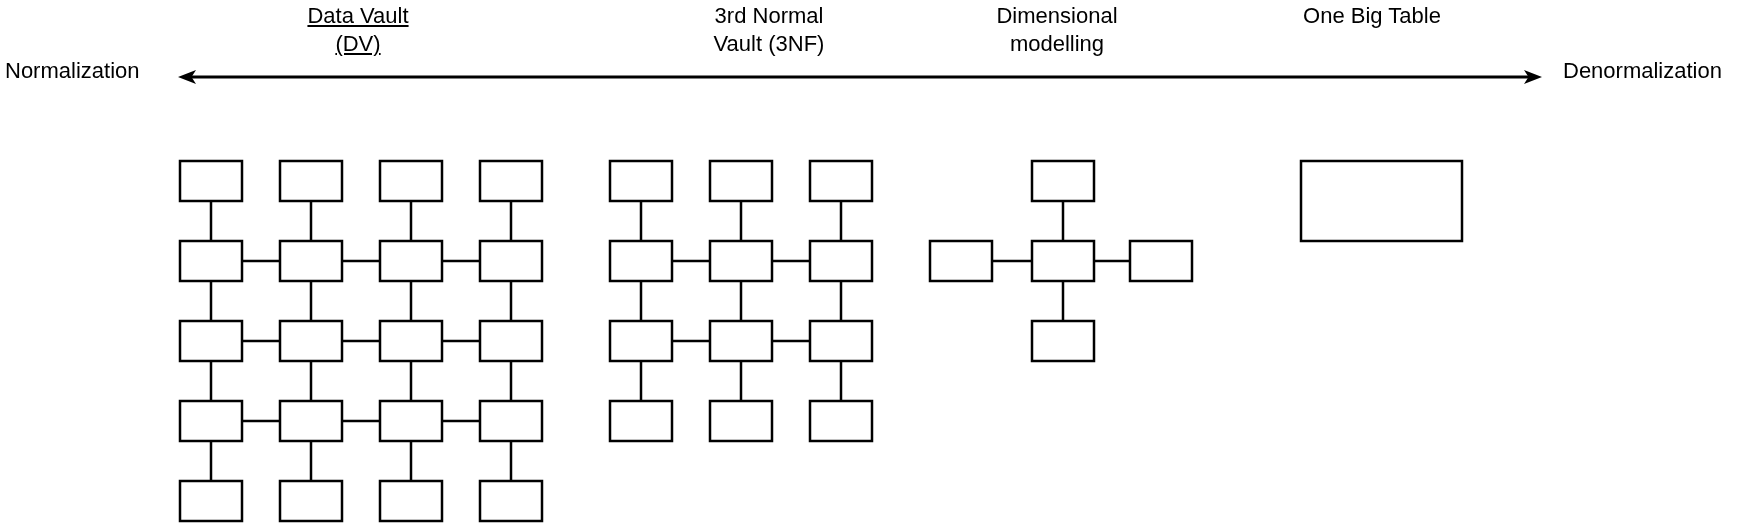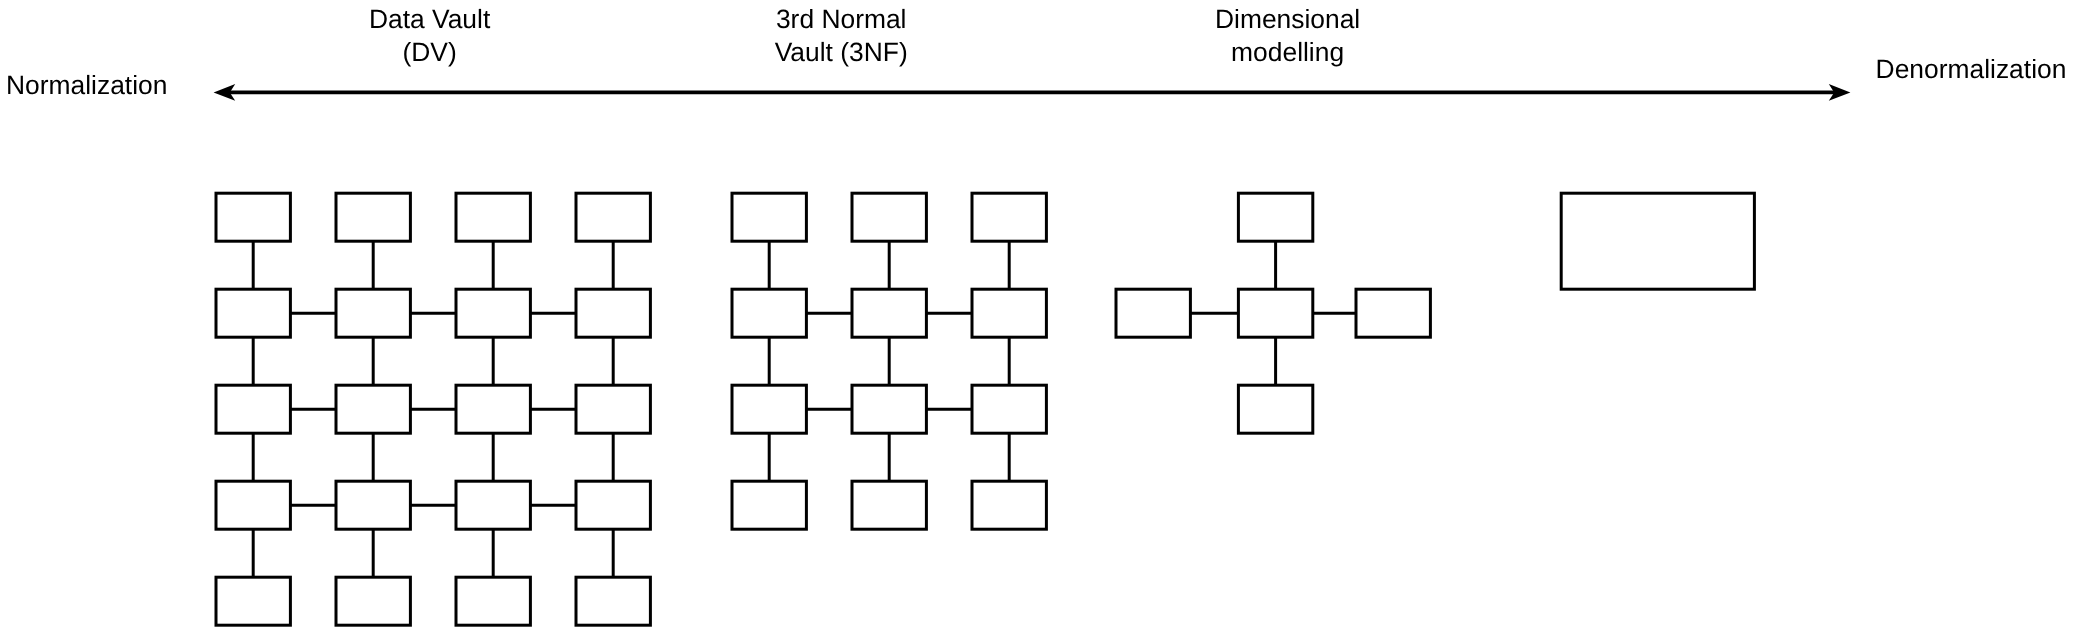--- a/index.html
+++ b/index.html
@@ -21,33 +21,33 @@
     left: 0;
     top: 0;
   }
   .axis-label {
     position: absolute;
     font-size: 22px;
     line-height: 28px;
     white-space: nowrap;
   }
   .axis-label.left  { left: 5px;    top: 57px; }
-  .axis-label.right { left: 1563px; top: 44px; }
+  .axis-label.right { left: 1563px; top: 57px; }
   .approach-label {
     position: absolute;
     top: 2px;
     transform: translateX(-50%);
     font-size: 22px;
     line-height: 28px;
     text-align: center;
     white-space: nowrap;
   }
-  .approach-label.dv  { left: 358px;  }
-  .approach-label.nf3 { left: 701px;  }
-  .approach-label.dim { left: 1057px; margin-left: 16px; }
+  .approach-label.dv  { left: 358px; text-decoration: underline;  }
+  .approach-label.nf3 { left: 769px;  }
+  .approach-label.dim { left: 1057px; }
   .approach-label.obt { left: 1372px; }
 </style>
 </head>
 <body>
 
 <div class="canvas">
 
   <svg width="1742" height="524" viewBox="0 0 1742 524" xmlns="http://www.w3.org/2000/svg">
     <g id="arrow-layer">
         <line x1="190" y1="77" x2="1530" y2="77" stroke="#000000" stroke-width="3"></line>
@@ -155,15 +155,16 @@
   </div>
   <div class="approach-label nf3">
     <div>3rd Normal</div>
     <div>Vault (3NF)</div>
   </div>
   <div class="approach-label dim">
     <div>Dimensional</div>
     <div>modelling</div>
   </div>
   <div class="approach-label obt">
+    <div>One Big Table</div>
   </div>
 
 </div>
 
 </body></html>

